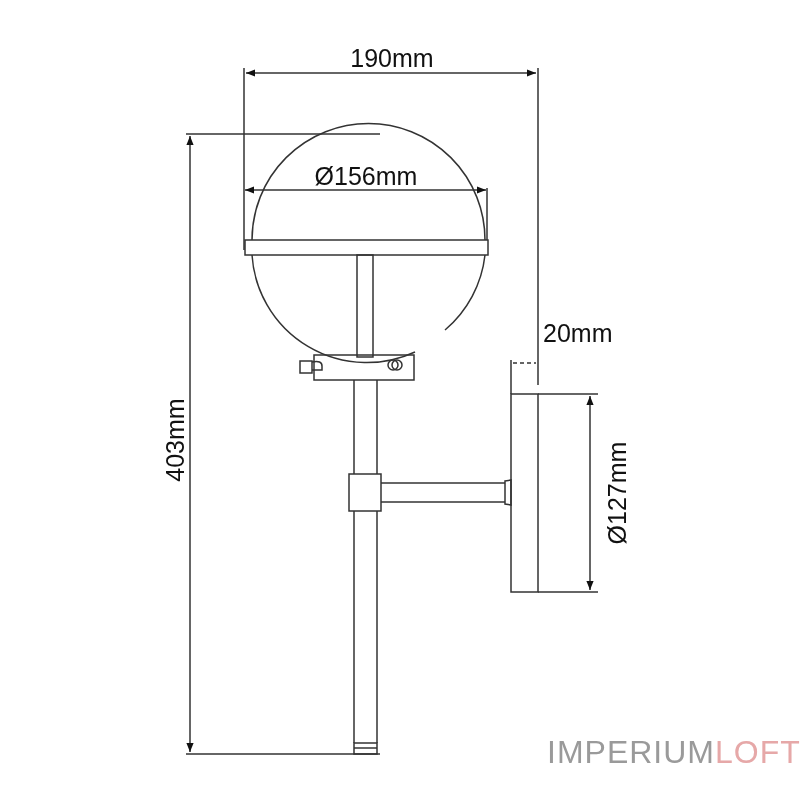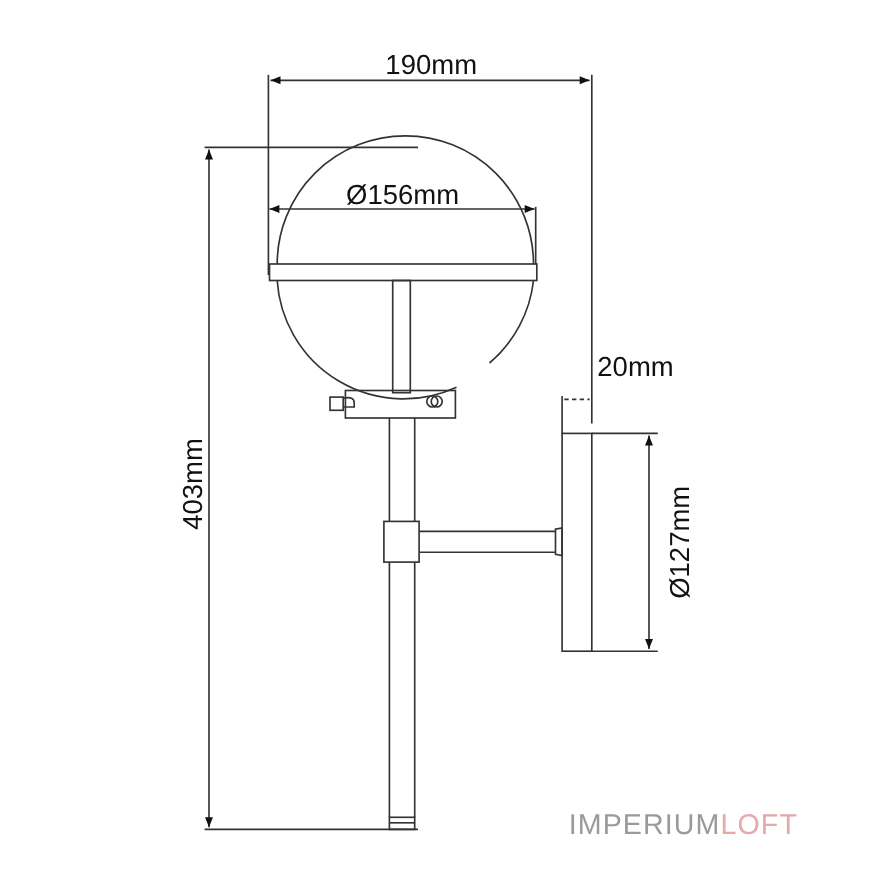--- a/index.html
+++ b/index.html
@@ -1,20 +1,20 @@
 <!DOCTYPE html>
 <html><head>
 <meta charset="utf-8">
 <style>
   html, body { margin: 0; padding: 0; background: #ffffff; }
   body { width: 800px; height: 800px; position: relative; overflow: hidden; }
   svg { position: absolute; left: 0; top: 0; }
   .dim-label { font-family: "Liberation Sans", sans-serif; font-size: 25px; fill: #111111; }
-  .brand { position: absolute; left: 517px; top: 734px; font-family: "Liberation Sans", sans-serif;
-           font-size: 26px; letter-spacing: 1px; font-weight: 400; }
+  .brand { position: absolute; left: 547px; top: 734px; font-family: "Liberation Sans", sans-serif;
+           font-size: 32px; letter-spacing: 1px; font-weight: 400; }
   .brand .a { color: #9a9a9a; }
   .brand .b { color: #e6a8a8; }
 </style>
 </head>
 <body>
 
 <svg width="800" height="800" viewBox="0 0 800 800">
   <defs>
     <marker id="arr" viewBox="0 0 10 10" refX="10" refY="5" markerWidth="10" markerHeight="6" orient="auto-start-reverse">
       <path d="M0,1 L10,5 L0,9 Z" fill="#111"></path>

